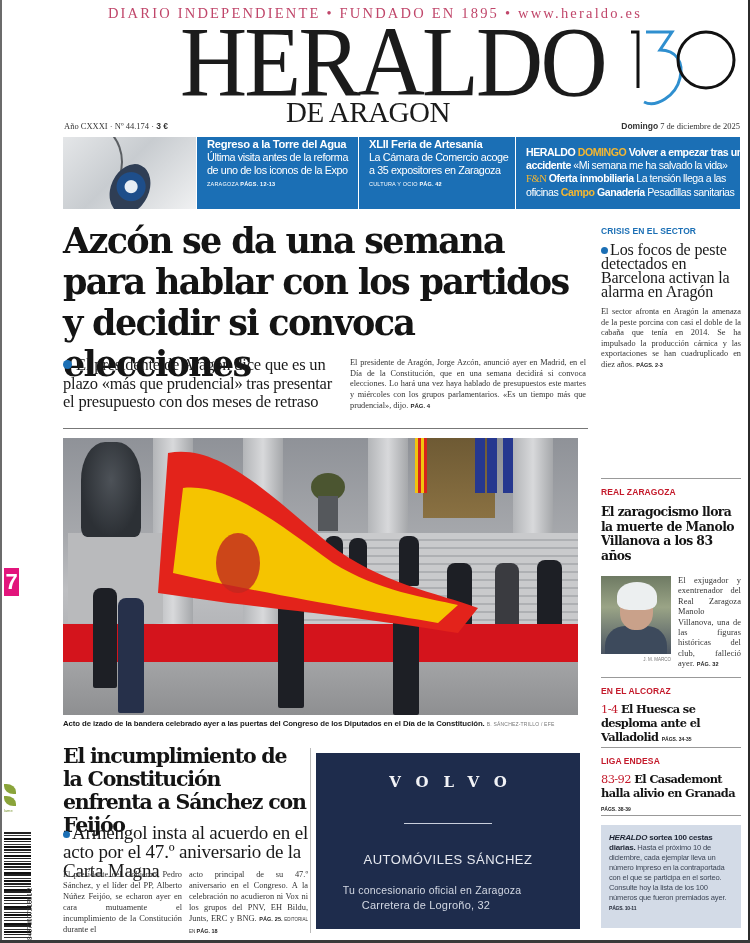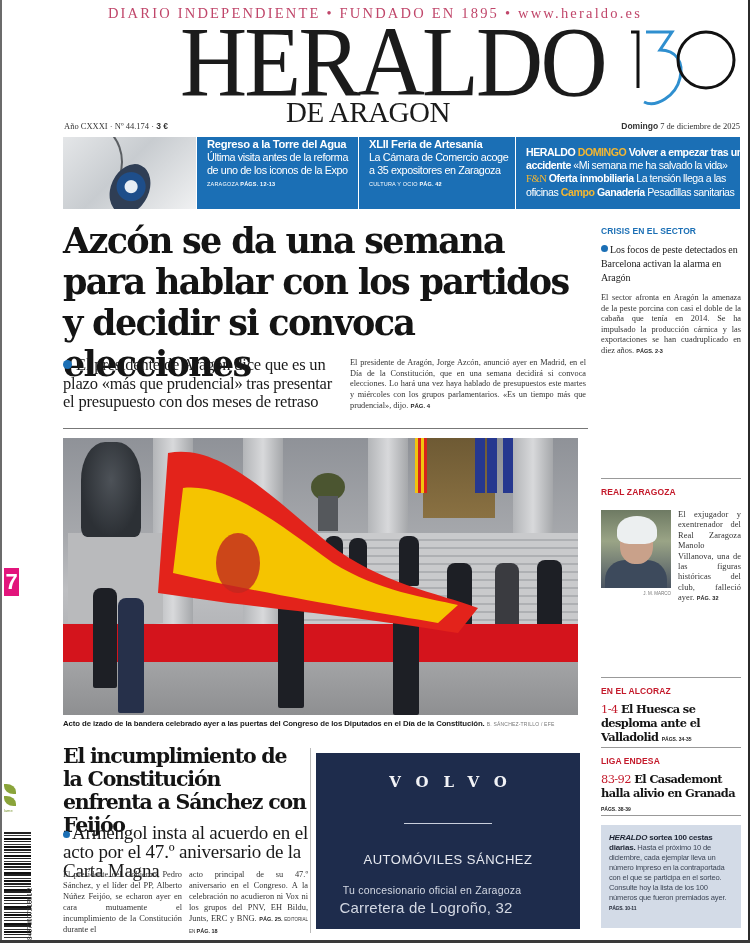--- a/index.html
+++ b/index.html
@@ -82,29 +82,29 @@
   .s2-body .pag { font-size: 5.5px; }
   .s2-body .ed { font-family: "Liberation Sans", sans-serif; font-size: 4.5px; color: #333; }
   .vrule { position: absolute; top: 748px; left: 310px; width: 1px; height: 185px; background: #bbb; }
 
   
   .ad { position: absolute; top: 753px; left: 316px; width: 264px; height: 176px; background: #1e2c4c; color: #e6e9f0; text-align: center; font-family: "Liberation Sans", sans-serif; }
   .ad .brand { position: absolute; top: 20px; left: 0; width: 264px; font-family: "DejaVu Serif", serif; font-weight: bold; font-size: 15px; letter-spacing: 15px; padding-left: 15px; color: #f2f3f6; }
   .ad .hr { position: absolute; top: 70px; left: 88px; width: 88px; height: 1px; background: #c9cfdc; }
   .ad .dealer { position: absolute; top: 99px; left: 0; width: 264px; font-size: 13px; letter-spacing: 0.5px; }
   .ad .tl1 { position: absolute; top: 131px; left: 0; width: 232px; font-size: 10.5px; letter-spacing: 0.2px; color: #d3d8e3; }
-  .ad .tl2 { position: absolute; top: 146px; left: 0; width: 220px; font-size: 15px; letter-spacing: 0.2px; color: #d3d8e3; }
+  .ad .tl2 { position: absolute; top: 146px; left: 0; width: 220px; font-size: 11px; letter-spacing: 0.2px; color: #d3d8e3; }
 
   
   .rc { position: absolute; left: 601px; width: 140px; }
   .kicker { font-family: "Liberation Sans", sans-serif; font-weight: bold; font-size: 8.5px; letter-spacing: 0.1px; }
   .kicker.blue { color: #1b6fb5; }
   .kicker.red { color: #c41a2b; }
   .r1-title { font-family: "DejaVu Serif", serif; font-weight: bold; font-size: 15.5px; line-height: 19px; letter-spacing: -0.8px; color: #141414; margin-top: 7px; }
-  .r1-sub { font-size: 10px; line-height: 14px; margin-top: 7px; letter-spacing: -0.1px; }
+  .r1-sub { font-size: 16px; line-height: 14px; margin-top: 7px; letter-spacing: -0.1px; }
   .r1-sub .dot { width: 7px; height: 7px; margin-right: 2px; }
   .r1-body { font-size: 8.3px; line-height: 10.6px; margin-top: 8px; color: #333; text-align: justify; }
   .r1-body .pag { font-size: 5.5px; }
   .rrule { position: absolute; left: 601px; width: 140px; height: 1px; background: #999; }
   .r2-title { font-family: "DejaVu Serif", serif; font-weight: bold; font-size: 12.4px; line-height: 14.5px; letter-spacing: -0.6px; color: #141414; margin-top: 8px; }
   .r2-row { display: flex; margin-top: 13px; gap: 7px; }
   .r2-photo { width: 70px; height: 78px; position: relative; overflow: hidden; background: linear-gradient(180deg,#6e7a63 0%,#9aa486 40%,#4b5563 100%); }
   .r2-photo .hair { position: absolute; left: 16px; top: 6px; width: 40px; height: 28px; border-radius: 50% 50% 30% 30%; background: #eceff0; }
   .r2-photo .face { position: absolute; left: 19px; top: 16px; width: 33px; height: 38px; border-radius: 45%; background: #c9a18a; }
   .r2-photo .body { position: absolute; left: 4px; top: 50px; width: 62px; height: 30px; border-radius: 20px 20px 0 0; background: #3d4a5c; }
@@ -227,20 +227,21 @@
 </div>
 
 <div class="rc" style="top:226px">
   <div class="kicker blue">CRISIS EN EL SECTOR</div>
   <div class="r1-sub"><span class="dot"></span><span>Los focos de peste detectados en Barcelona activan la alarma en Aragón</span></div>
   <div class="r1-body"><span>El sector afronta en Aragón la amenaza de la peste porcina con casi el doble de la cabaña que tenía en 2014. Se ha impulsado la producción cárnica y las exportaciones se han cuadruplicado en diez años. </span><span class="pag">PÁGS. 2-3</span></div>
 </div>
 <div class="rrule" style="top:478px"></div>
 <div class="rc" style="top:487px">
   <div class="kicker red">REAL ZARAGOZA</div>
+  <div class="r2-title">El zaragocismo llora la muerte de Manolo Villanova a los 83 años</div>
   <div class="r2-row">
     <div>
       <div class="r2-photo">
           <div class="body"></div>
           <div class="face"></div>
           <div class="hair"></div>
         </div>
       <div class="r2-credit">J. M. MARCO</div>
     </div>
     <div class="r2-body"><span>El exjugador y exentrenador del Real Zaragoza Manolo Villanova, una de las figuras históricas del club, falleció ayer. </span><span class="pag">PÁG. 32</span></div>

